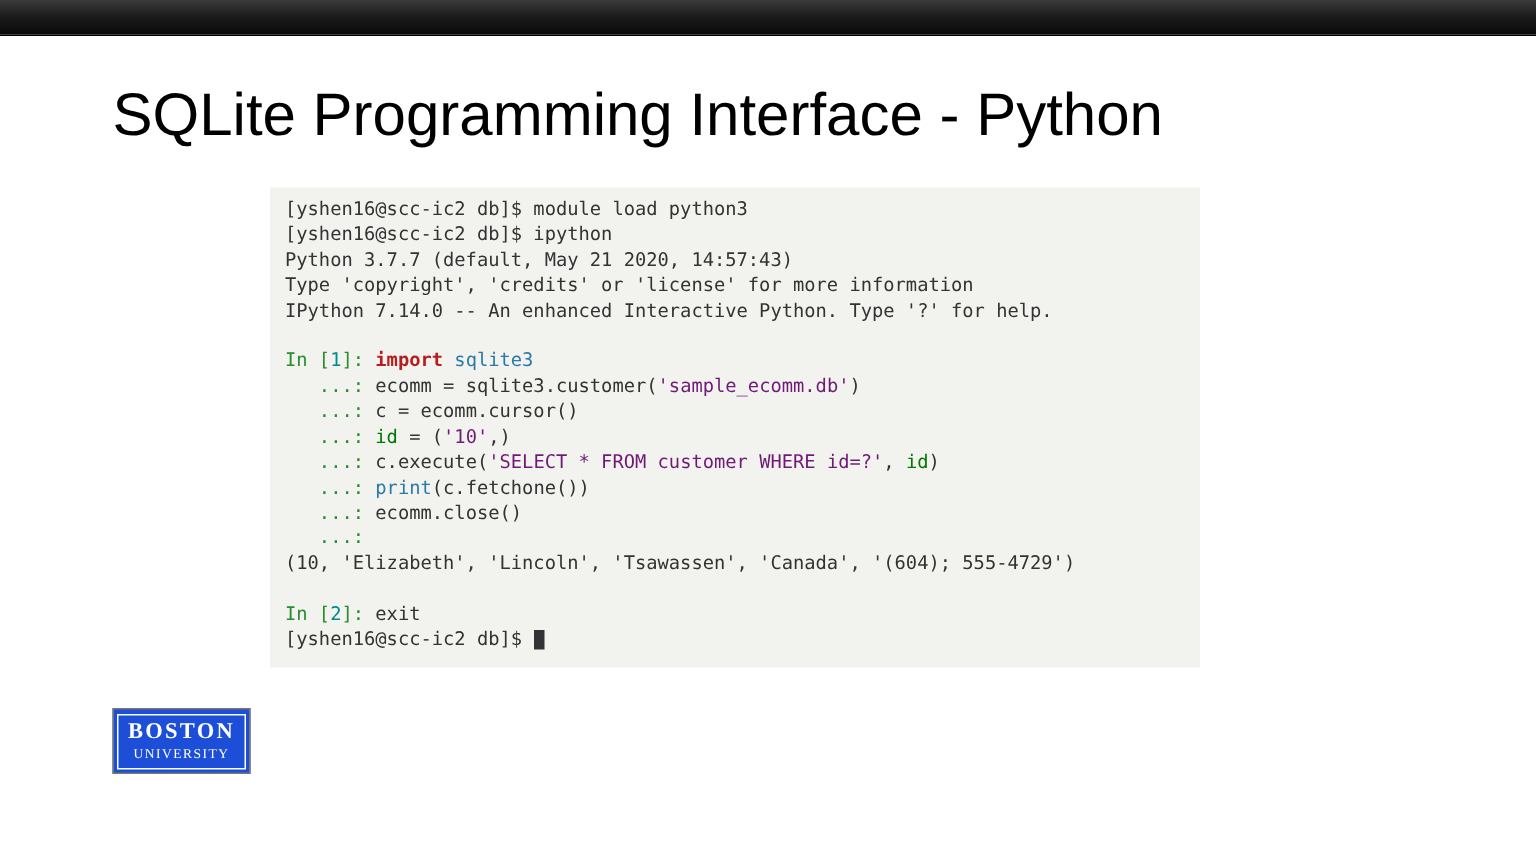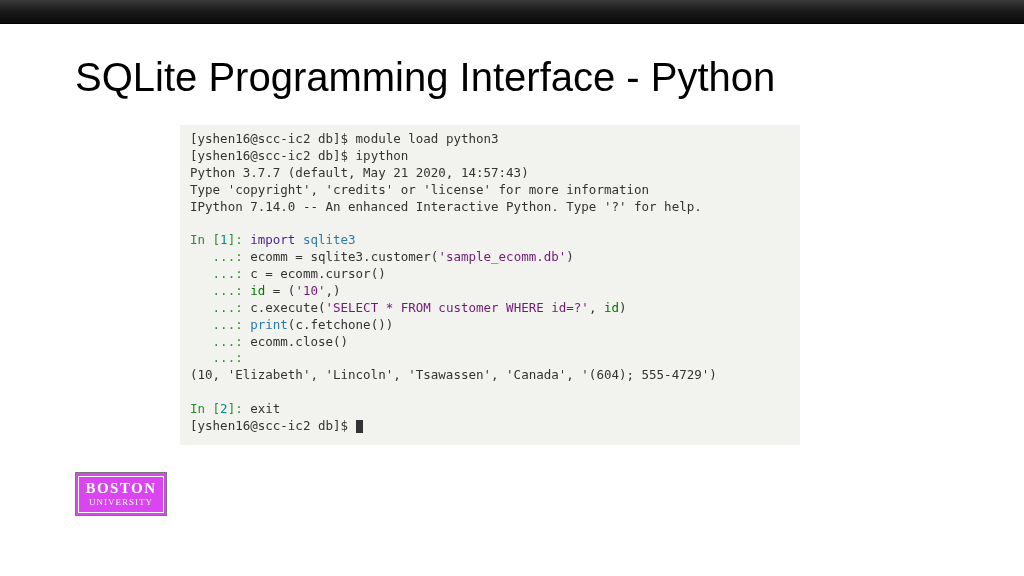--- a/index.html
+++ b/index.html
@@ -31,40 +31,40 @@
     left: 180px;
     width: 620px;
     background: #f2f2ef;
     padding: 6px 10px 10px 10px;
     font-family: "DejaVu Sans Mono", "Courier New", monospace;
     font-size: 12.5px;
     line-height: 1.35;
     color: #333;
     white-space: pre;
   }
-  .terminal .kw   { color: #4c1d95; font-weight: normal; }  
+  .terminal .kw   { color: #b91c1c; font-weight: bold; }  
   .terminal .mod  { color: #2a7aa8; }                     
   .terminal .str  { color: #701a75; }                     
   .terminal .var  { color: #007700; }                     
   .terminal .prompt { color: #2a8c2a; }                   
   .terminal .pbracket { color: #008b8b; }
   .terminal .cursor {
     display: inline-block;
     width: 7px;
     height: 13px;
     background: #333;
     vertical-align: text-bottom;
   }
   .logo {
     position: absolute;
     left: 75px;
     bottom: 60px;
     width: 92px;
     height: 44px;
-    background: #d946ef;
+    background: #1d4ed8;
     border: 1px solid #777;
     color: #fff;
     text-align: center;
     display: flex;
     flex-direction: column;
     justify-content: center;
     line-height: 1.0;
   }
   .logo .l1 { font-family: Georgia, 'Times New Roman', serif; font-size: 15px; letter-spacing: 1.5px; font-weight: bold; }
   .logo .l2 { font-family: Liberation Serif, serif; font-size: 9px; letter-spacing: 1px; margin-top: 2px; }

